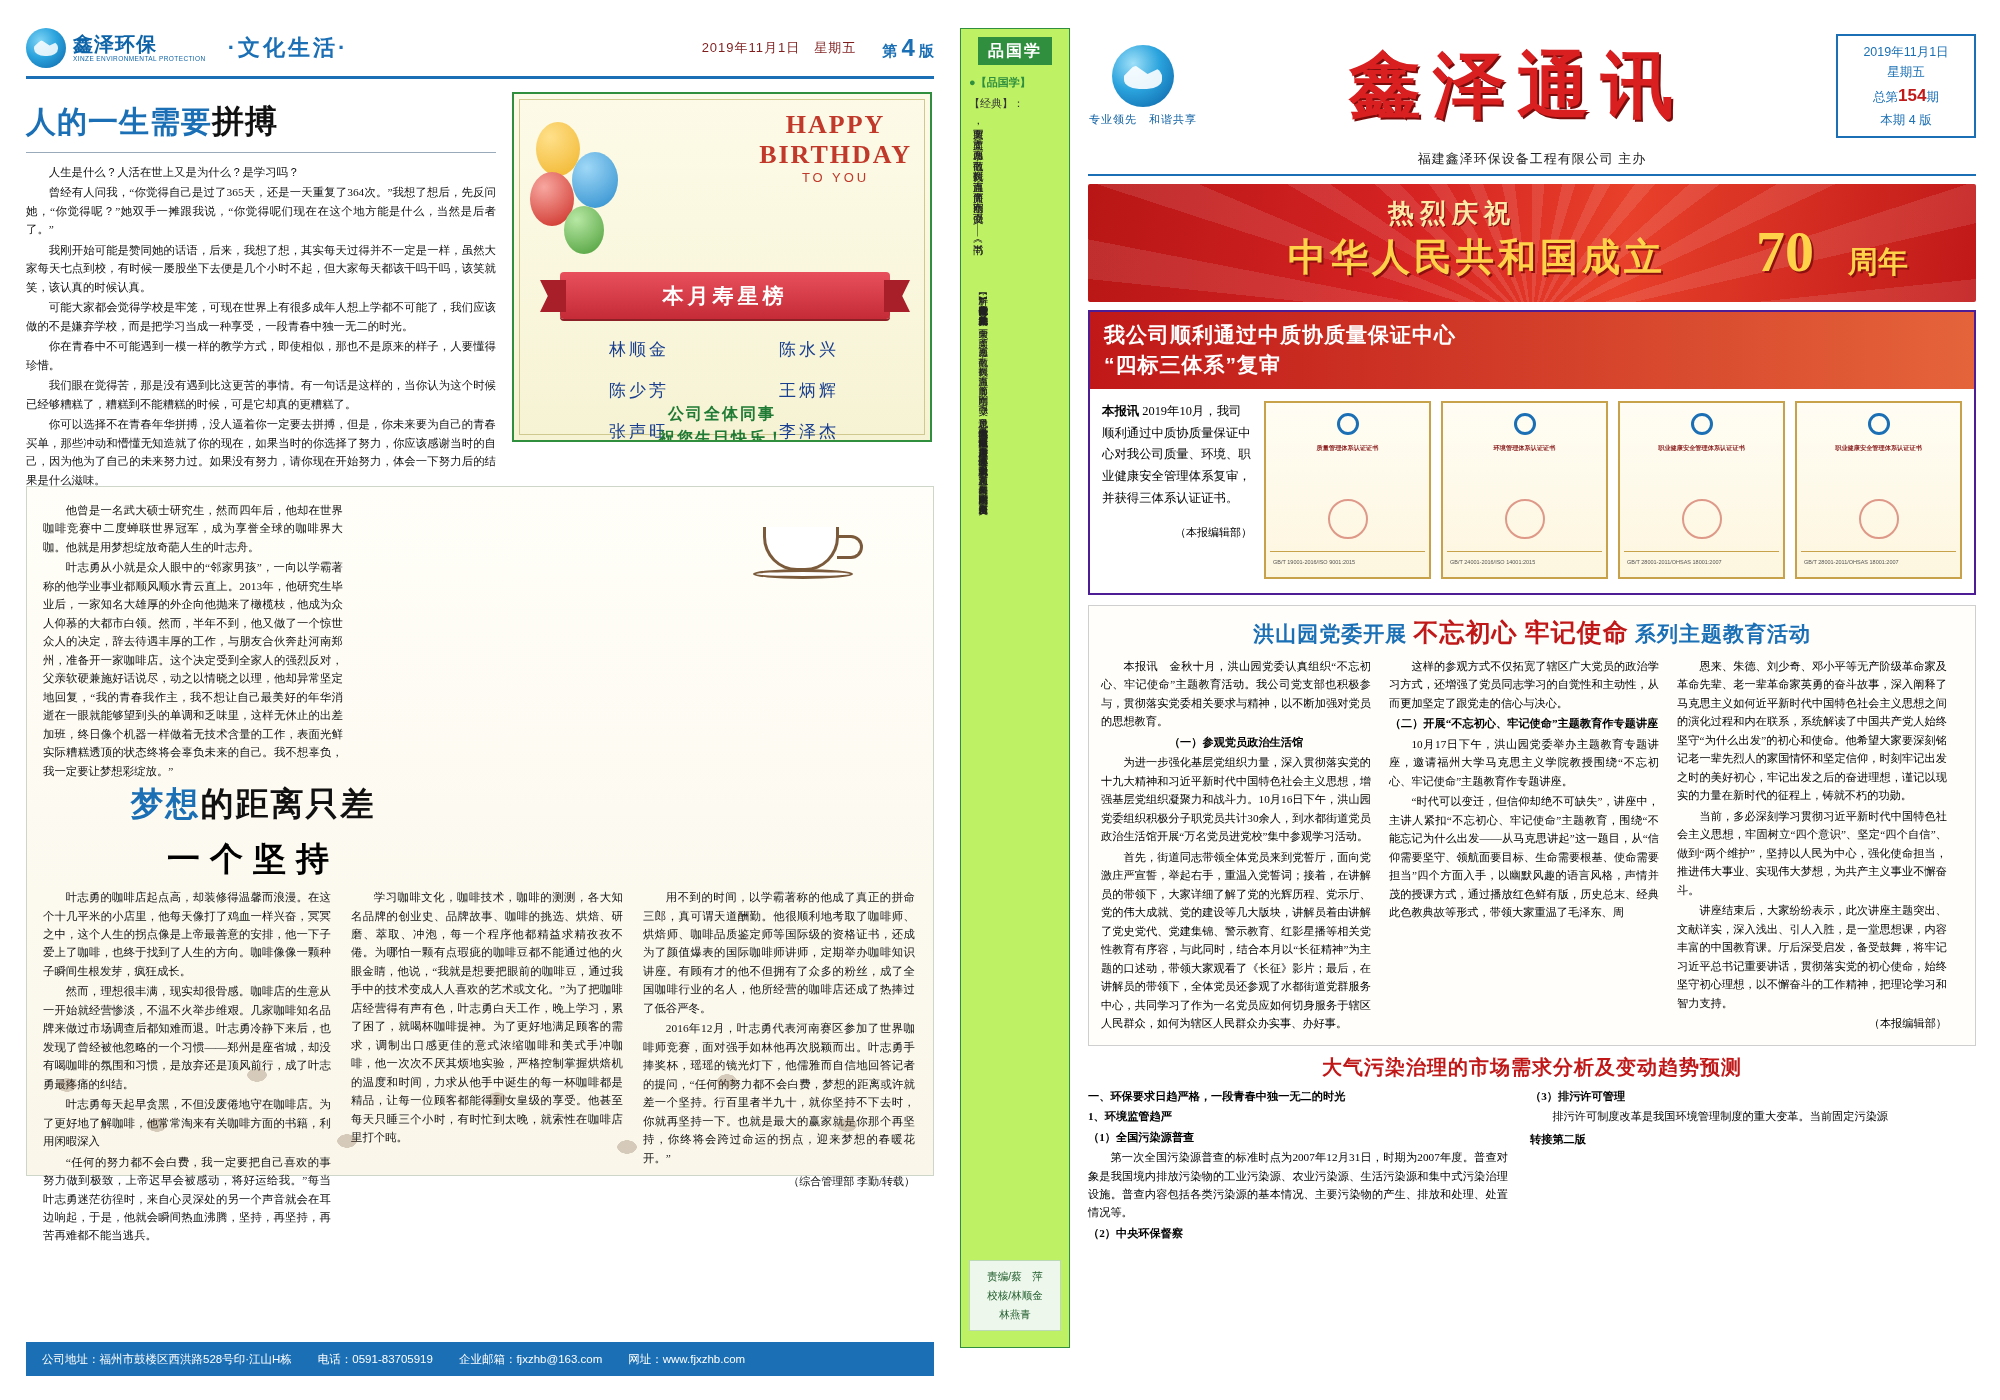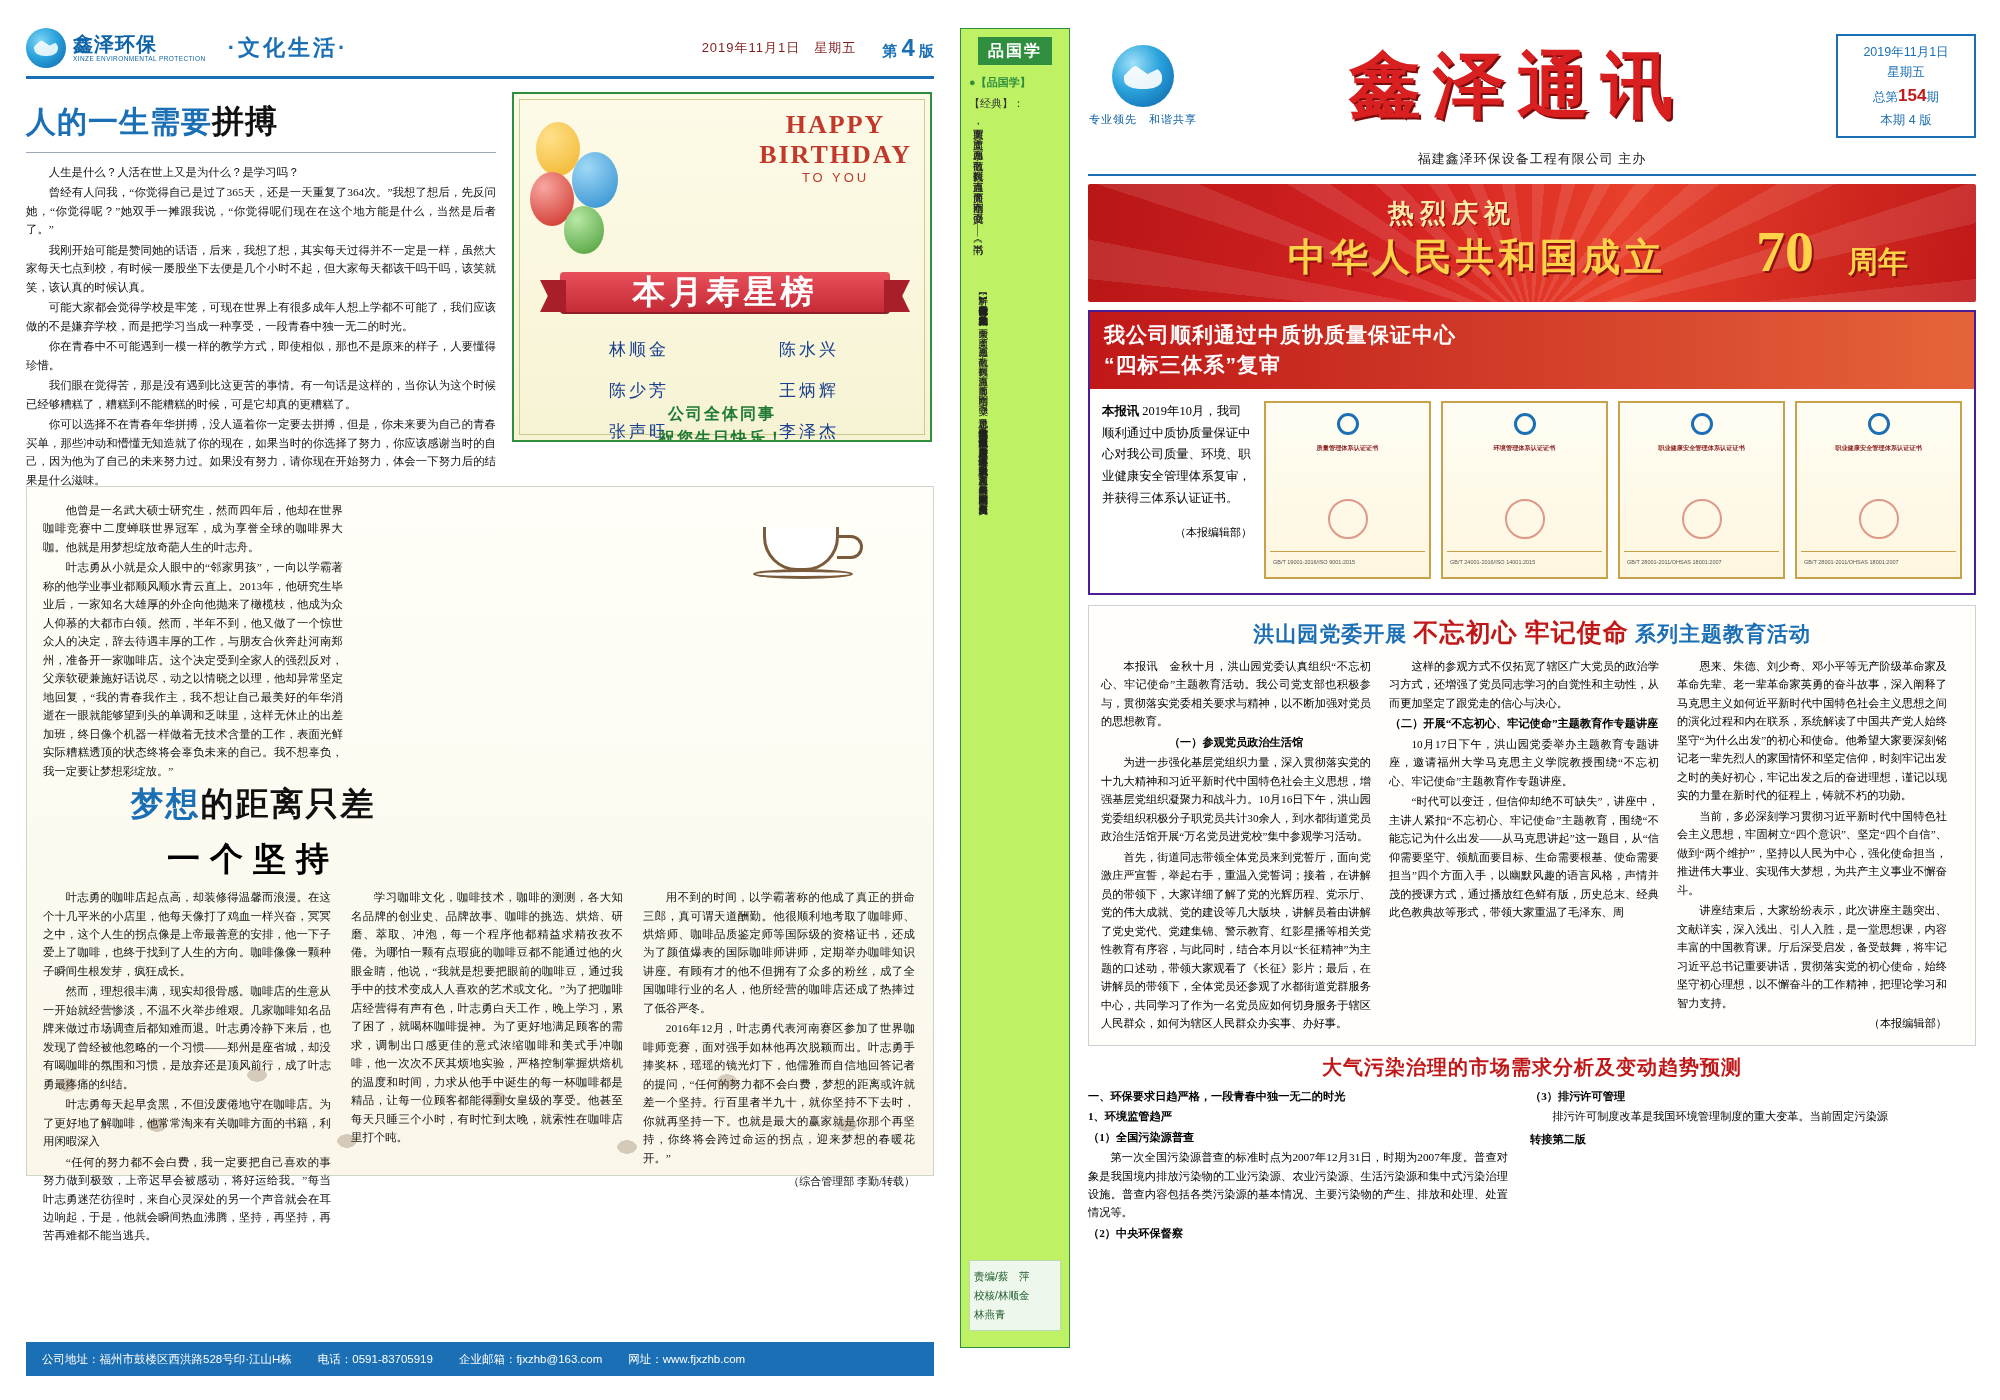--- a/index.html
+++ b/index.html
@@ -50,23 +50,23 @@
   .bday-inner{ position:absolute; inset:5px; border:1px solid #cfc98f; }
   .bday-happy { position:absolute; right:18px; top:16px; text-align:center; }
   .bday-happy .h1 { font-size:26px; font-weight:bold; color:#c0392b; letter-spacing:2px; font-family:"Liberation Serif",serif;}
   .bday-happy .h2 { font-size:13px; color:#c0392b; letter-spacing:3px; }
   .balloon { position:absolute; border-radius:50%; }
   .b1 { left:22px; top:28px; width:44px; height:54px; background:radial-gradient(circle at 32% 28%, #ffe08a, #f0b429); }
   .b2 { left:58px; top:58px; width:46px; height:56px; background:radial-gradient(circle at 32% 28%, #9fd8f7, #2a8ccd); }
   .b3 { left:16px; top:78px; width:44px; height:54px; background:radial-gradient(circle at 32% 28%, #f7a7a0, #cc2b22); }
   .b4 { left:50px; top:112px; width:40px; height:48px; background:radial-gradient(circle at 32% 28%, #b7e8a4, #4a9c36); }
   .ribbon {
-    position:absolute; left:46px; top:178px; width:330px; height:40px;
+    position:absolute; left:46px; top:178px; width:330px; height:47px;
     background:linear-gradient(#e8505b,#c42b36); border-radius:4px;
-    color:#fff; font-size:33px; font-weight:bold; letter-spacing:4px;
+    color:#fff; font-size:21px; font-weight:bold; letter-spacing:4px;
     display:flex; align-items:center; justify-content:center;
     box-shadow:0 2px 0 #8d1f26;
   }
   .ribbon::before, .ribbon::after{
     content:""; position:absolute; top:8px; width:26px; height:32px; background:#a81f29;
   }
   .ribbon::before{ left:-20px; clip-path:polygon(0 0,100% 0,100% 100%,0 100%,30% 50%); }
   .ribbon::after{ right:-20px; clip-path:polygon(0 0,100% 0,70% 50%,100% 100%,0 100%); }
   .names { position:absolute; left:40px; top:244px; width:340px; display:grid; grid-template-columns:1fr 1fr; row-gap:18px; }
   .names span { font-size:17px; color:#1a3f8f; font-family:"Liberation Serif",serif; text-align:center; letter-spacing:3px; }
@@ -100,21 +100,21 @@
     display:flex; align-items:center; gap:26px; padding:0 16px; font-size:11.5px; }
 
   
   .mid { position:absolute; left:960px; top:28px; width:110px; height:1320px; border:1px solid #2f8f3e; background:#bef264; }
   .mid-tab { margin:8px auto 0 auto; width:74px; height:28px; background:#2f8f3e; color:#fff; font-size:16px; font-weight:bold;
     display:flex; align-items:center; justify-content:center; letter-spacing:2px; }
   .mid-sub { margin:10px 0 0 8px; font-size:11px; color:#2f8f3e; font-weight:bold; }
   .mid-body { margin:10px 8px; font-size:10.5px; line-height:1.6; font-family:"Liberation Serif",serif; color:#222;
     writing-mode:vertical-rl; height:860px; }
   .mid-foot { position:absolute; left:8px; bottom:16px; width:92px; background:#eef7ec; border:1px solid #bcd9b6; padding:6px 4px;
-    font-size:10.5px; line-height:1.8; color:#1e5c2a; text-align:left; }
+    font-size:10.5px; line-height:1.8; color:#1e5c2a; text-align:center; }
 
   
   .right-page { position:absolute; left:1078px; top:0; width:922px; height:1400px; padding:24px 24px 0 10px; }
   .masthead { display:flex; align-items:center; height:124px; }
   .mh-logo { width:110px; text-align:center; }
   .mh-globe { width:62px; height:62px; border-radius:50%; margin:0 auto;
     background:radial-gradient(circle at 34% 30%, #9fe0f8 0%, #2aa3dd 45%, #0a5ea3 100%); position:relative; }
   .mh-globe::after{ content:""; position:absolute; left:12px; top:20px; width:38px; height:24px; background:#fff; opacity:.9;
     border-radius:50% 50% 40% 40%; clip-path:polygon(0 45%,28% 0,62% 38%,100% 8%,100% 100%,0 100%); }
   .mh-slogan { font-size:11px; color:#0a5ea3; margin-top:5px; letter-spacing:1px; }

